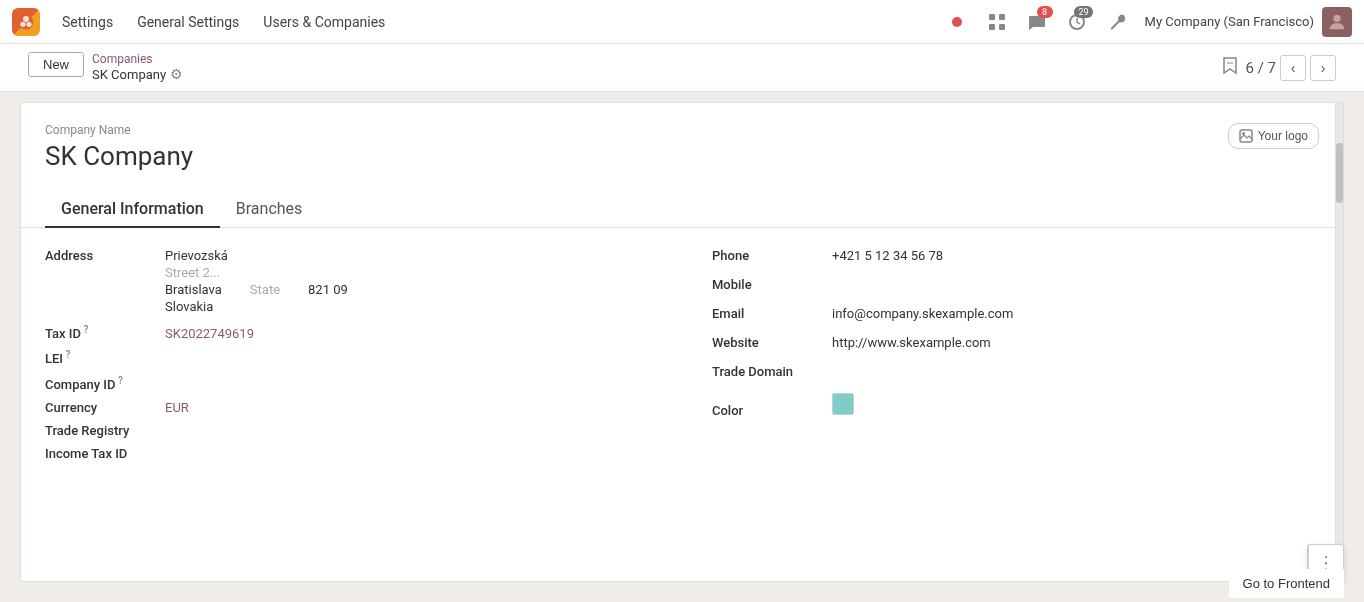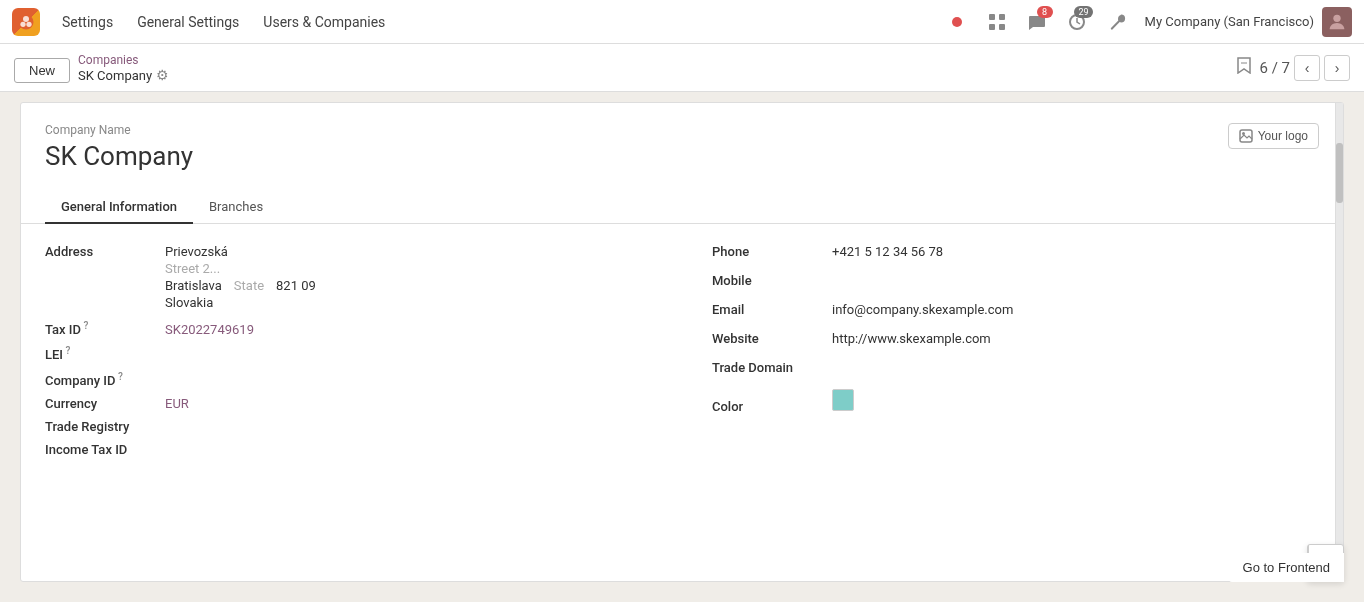--- a/index.html
+++ b/index.html
@@ -36,21 +36,21 @@
     .company-name { font-size: 13px; color: #444; cursor: pointer; margin-left: 4px; }
     .avatar {
       width: 30px; height: 30px; border-radius: 4px; background: #8b6060;
       display: flex; align-items: center; justify-content: center; cursor: pointer;
       overflow: hidden;
     }
     .avatar svg { width: 22px; height: 22px; }
 
     
     .actionbar {
-      display: flex; align-items: flex-end; background: #fff; padding: 8px 14px;
+      display: flex; align-items: flex-start; background: #fff; padding: 8px 28px;
       border-bottom: 1px solid #ddd; gap: 8px;
     }
     .btn-new {
       border: 1px solid #aaa; background: #fff; padding: 4px 14px;
       font-size: 13px; cursor: pointer; border-radius: 3px; color: #333;
     }
     .breadcrumb { display: flex; flex-direction: column; }
     .breadcrumb-top { font-size: 12px; color: #875a7b; cursor: pointer; }
     .breadcrumb-current { font-size: 13px; color: #333; display: flex; align-items: center; gap: 4px; }
     .gear-icon { color: #888; cursor: pointer; font-size: 14px; }
@@ -72,48 +72,48 @@
       margin: 10px; background: #fff; border: 1px solid #ddd; border-radius: 3px;
       min-height: 480px; position: relative;
     }
 
     .form-header { padding: 20px 24px 10px; }
     .company-name-label { font-size: 12px; color: #888; margin-bottom: 4px; }
     .company-title { font-size: 26px; font-weight: 400; color: #333; }
     .logo-btn {
       position: absolute; top: 20px; right: 24px;
       border: 1px solid #ccc; background: #fff; padding: 5px 10px;
-      font-size: 12px; cursor: pointer; border-radius: 4px; color: #555;
+      font-size: 12px; cursor: pointer; border-radius: 10px; color: #555;
       display: flex; align-items: center; gap: 5px;
     }
 
     
     .tabs {
       display: flex; border-bottom: 1px solid #ddd; padding: 0 24px; margin-top: 10px;
     }
     .tab {
-      padding: 8px 16px; font-size: 13px; cursor: pointer; color: #555;
+      padding: 8px 16px; font-size: 16px; cursor: pointer; color: #555;
       border-bottom: 2px solid transparent; margin-bottom: -1px;
     }
     .tab.active {
       color: #333; border-bottom: 2px solid #333; font-weight: 500;
     }
 
     
     .form-body { padding: 20px 24px; display: grid; grid-template-columns: 1fr 1fr; gap: 0 60px; }
     .field-row { display: flex; align-items: baseline; margin-bottom: 8px; }
     .field-label { width: 120px; min-width: 120px; font-size: 13px; color: #333; font-weight: 500; }
     .field-label sup { font-size: 10px; color: #888; cursor: pointer; }
     .field-value { font-size: 13px; color: #333; }
     .field-value.link { color: #875a7b; cursor: pointer; }
     .field-value.placeholder { color: #aaa; }
 
     
     .address-block { display: flex; flex-direction: column; gap: 2px; }
-    .address-row { display: flex; gap: 12px; align-items: flex-start; }
+    .address-row { display: flex; gap: 28px; align-items: flex-start; }
     .addr-city { color: #333; }
     .addr-state { color: #aaa; }
     .addr-zip { color: #333; }
     .right-field-row { display: flex; align-items: baseline; margin-bottom: 14px; }
     .right-label { width: 120px; min-width: 120px; font-size: 13px; color: #333; font-weight: 500; }
     .right-value { font-size: 13px; color: #333; }
 
     
     .color-swatch { width: 22px; height: 22px; background: #7ecdc8; border: 1px solid #ccc; border-radius: 2px; cursor: pointer; }
 
@@ -122,21 +122,21 @@
       position: absolute; right: 0; top: 0; bottom: 0; width: 8px;
       background: #e8e8e8; border-left: 1px solid #ddd;
     }
     .scrollbar-thumb {
       position: absolute; top: 40px; width: 100%; height: 60px;
       background: #c0c0c0; border-radius: 3px;
     }
 
     
     .bottom-btn {
-      position: fixed; bottom: 20px; right: 20px;
+      position: fixed; bottom: 4px; right: 20px;
       background: #fff; border: 1px solid #ccc; border-radius: 3px;
       padding: 7px 14px; font-size: 13px; cursor: pointer; color: #333;
       box-shadow: 0 2px 6px rgba(0,0,0,0.12); display: flex; align-items: center; gap: 8px;
     }
     .bottom-btn-more { background: none; border: none; cursor: pointer; color: #888; font-size: 18px; padding: 0 2px; }
 
     .dot-red { width: 10px; height: 10px; border-radius: 50%; background: #e05050; display: inline-block; }
   </style>
 </head>
 <body>

